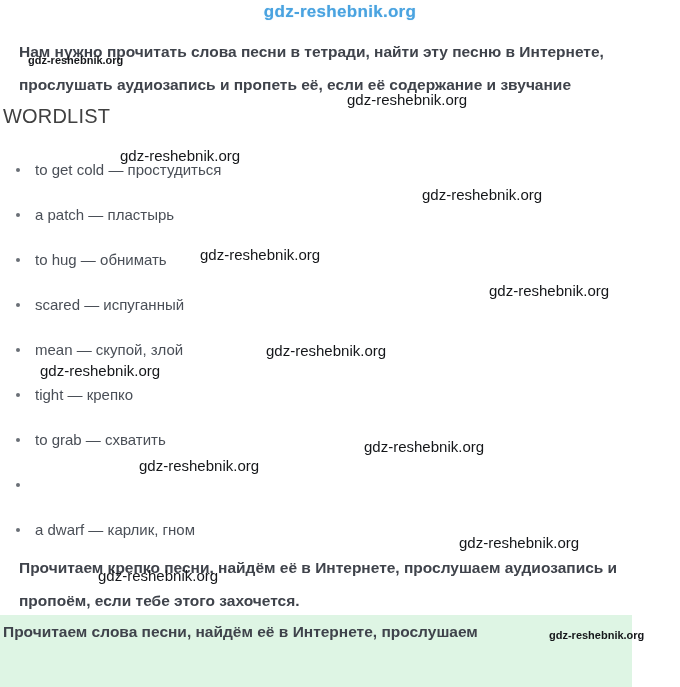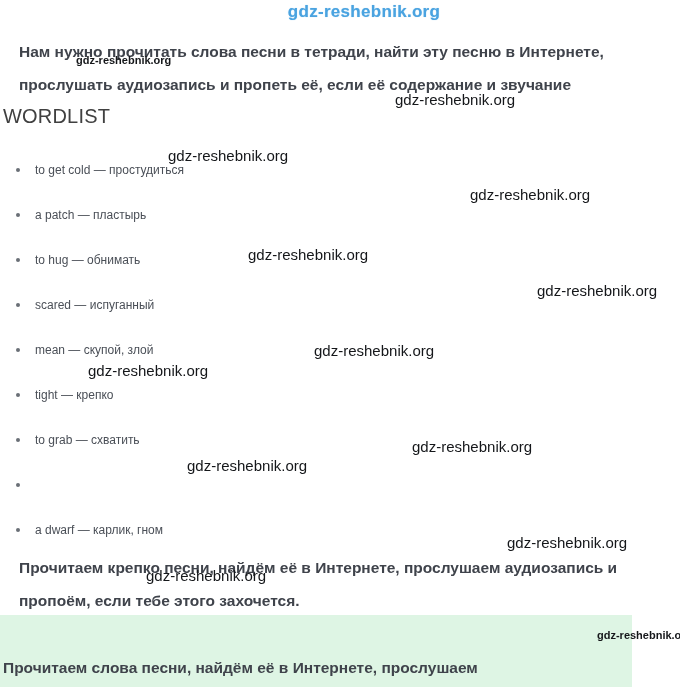--- a/index.html
+++ b/index.html
@@ -16,21 +16,20 @@
   }
 
   
   .wm {
     position: absolute;
     font-size: 15px;
     font-weight: 400;
     color: #15171a;
     white-space: nowrap;
     z-index: 5;
-    padding-left: 48px;
   }
   .wm-small {
     font-size: 11px;
     font-weight: 700;
   }
   .wm-top {
     left: 0;
     top: 2px;
     width: 100%;
     text-align: center;
@@ -70,21 +69,21 @@
     position: absolute;
     left: 16px;
     top: 160px;
     list-style: none;
     z-index: 1;
   }
   .wordlist li {
     height: 45px;
     display: flex;
     align-items: flex-start;
-    font-size: 12px;
+    font-size: 15px;
     font-weight: 400;
     color: #4a4f57;
     line-height: 20px;
   }
   .bullet {
     width: 4px;
     height: 4px;
     border-radius: 50%;
     background: #6a6f76;
     margin: 8px 15px 0 0;
@@ -101,21 +100,20 @@
     background: #def5e4;
     z-index: 0;
   }
   .green-line {
     position: absolute;
     left: 3px;
     font-size: 15.5px;
     font-weight: 600;
     color: #3f434b;
     white-space: nowrap;
-    margin-top: 36px;
   }
   .green-line.l1 { top: 8px; }
   .green-line.l2 { top: 42px; }
 </style>
 </head>
 <body>
 
 <div class="page">
 
   <div class="wm wm-top">gdz-reshebnik.org</div>

